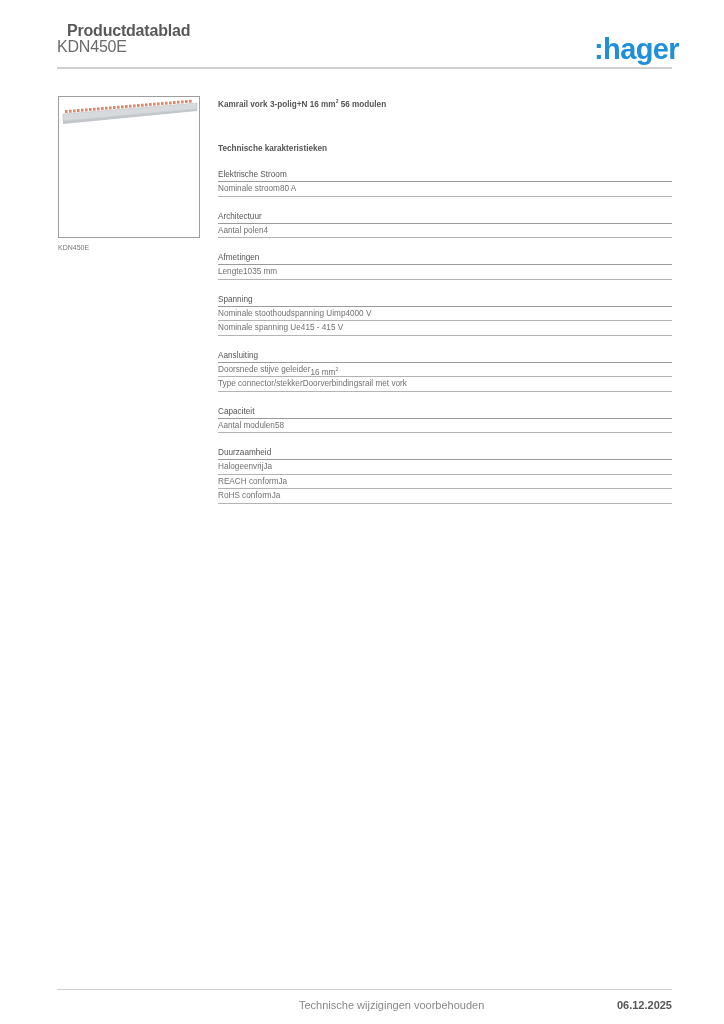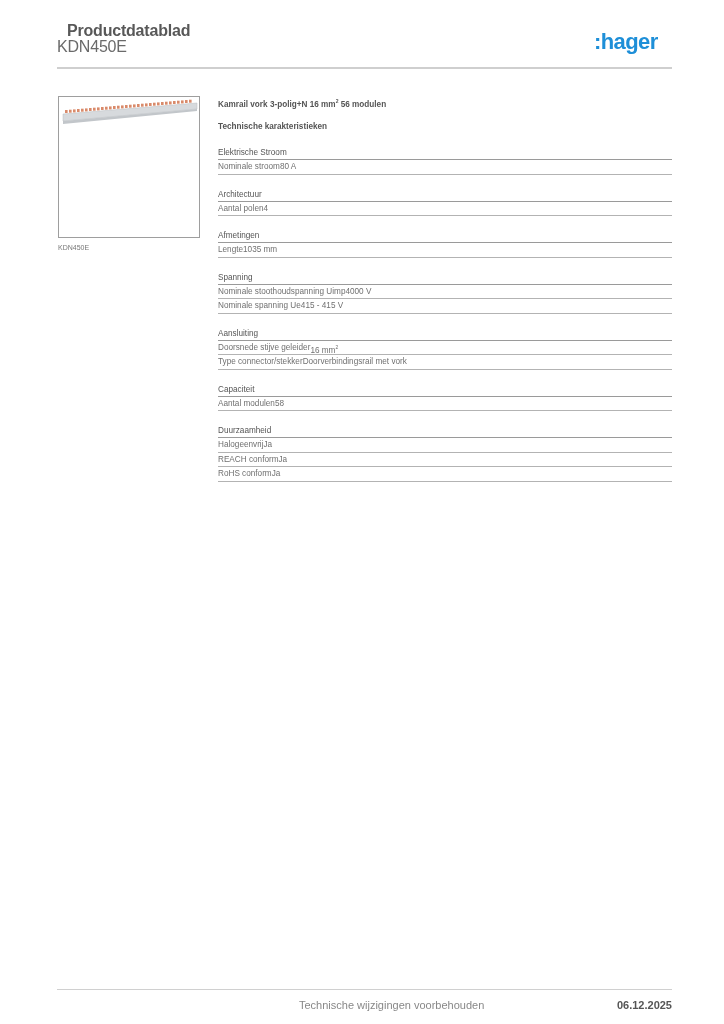--- a/index.html
+++ b/index.html
@@ -3,28 +3,28 @@
   <meta charset="utf-8">
   <style>
     * { margin: 0; padding: 0; box-sizing: border-box; }
     html, body { width: 724px; height: 1024px; background: #ffffff; overflow: hidden; }
     body { position: relative; font-family: "Liberation Sans", sans-serif; color: #555; }
 
     .header-title { position: absolute; left: 67px; top: 22px; font-size: 16px; font-weight: bold; color: #585858; letter-spacing: -0.2px; }
     .header-sub { position: absolute; left: 57px; top: 38px; font-size: 16px; color: #6a6a6a; letter-spacing: -0.2px; }
     .header-rule { position: absolute; left: 57px; top: 67px; width: 615px; height: 2px; background: #cfcfcf; }
 
-    .logo { position: absolute; left: 594px; top: 30px; font-size: 22px; font-weight: bold; color: #1e8fd8; letter-spacing: -0.6px; line-height: 24px; }
+    .logo { position: absolute; left: 594px; top: 37px; font-size: 29px; font-weight: bold; color: #1e8fd8; letter-spacing: -0.6px; line-height: 24px; }
 
     .img-box { position: absolute; left: 58px; top: 96px; width: 142px; height: 142px; border: 1px solid #9e9e9e; background: #fff; overflow: hidden; }
     .img-caption { position: absolute; left: 58px; top: 244px; font-size: 7px; color: #777; }
 
     .content { position: absolute; left: 218px; top: 95px; width: 454px; }
     .product-name { font-size: 8.2px; font-weight: bold; color: #555; height: 12px; line-height: 12px; }
-    .tech-title { margin-top: 14px; font-size: 8.2px; font-weight: bold; color: #555; height: 12px; line-height: 12px; }
+    .tech-title { margin-top: 36px; font-size: 8.2px; font-weight: bold; color: #555; height: 12px; line-height: 12px; }
 
     .section { margin-top: 14px; }
     .section:first-of-type { margin-top: 14px; }
     .sec-head { font-size: 8.2px; font-weight: normal; color: #555; height: 13px; line-height: 12px; border-bottom: 1.5px solid #9a9a9a; }
     .row { display: flex; justify-content: flex-start; font-size: 8.2px; color: #707070; height: 14.5px; line-height: 13px; border-bottom: 1px solid #b3b3b3; }
     .row .v { text-align: right; }
     sup { font-size: 5px; vertical-align: 4px; }
 
     .footer-rule { position: absolute; left: 57px; top: 989px; width: 615px; height: 1px; background: #d0d0d0; }
     .footer-left { position: absolute; left: 57px; top: 1050px; font-size: 7.5px; font-weight: bold; color: #555; }

